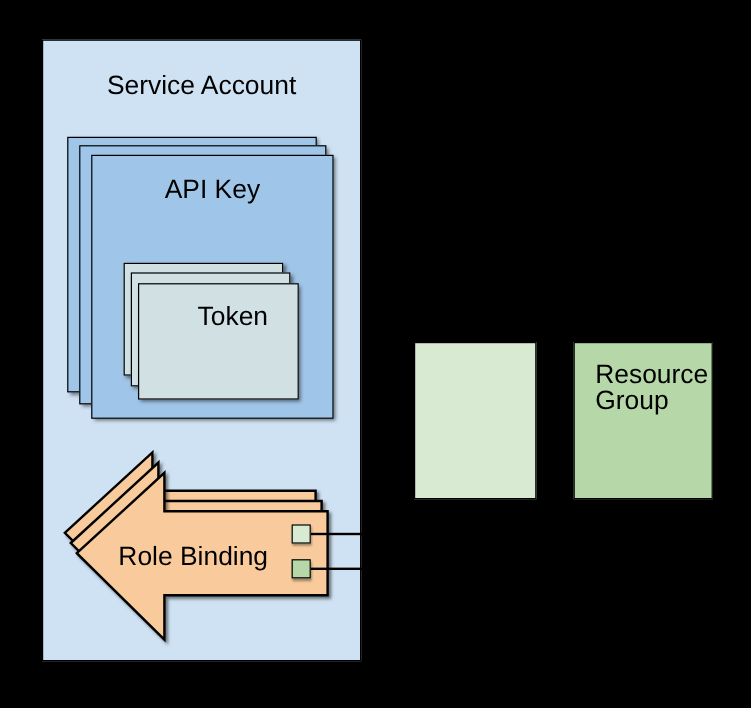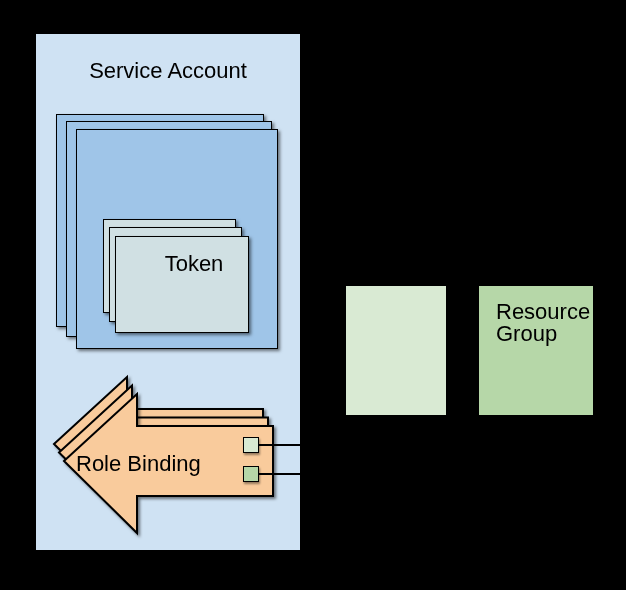--- a/index.html
+++ b/index.html
@@ -23,21 +23,21 @@
   .api-front{left:76px;top:129px;width:202px;height:220px;background:var(--api-key-fill,#9fc5e8);}
   .api-label{left:76px;top:145px;width:202px;text-align:center;}
   
   .tok-back {left:103px;top:219px;width:133px;height:94px;background:var(--token-fill,#d0e0e3);}
   .tok-mid  {left:109px;top:227px;width:133px;height:95px;background:var(--token-fill,#d0e0e3);}
   .tok-front{left:115px;top:236px;width:134px;height:97px;background:var(--token-fill,#d0e0e3);}
   .tok-label{left:115px;top:251px;width:158px;text-align:center;}
   
   .arrow-svg{left:40px;top:365px;}
   .arrow-svg polygon{fill:var(--role-binding-fill,#f9cb9c);stroke:var(--stroke,#000);stroke-width:2;stroke-linejoin:miter;}
-  .rb-label{left:76px;top:451px;width:170px;text-align:left;}
+  .rb-label{left:76px;top:451px;width:170px;text-align:center;}
   
   .conn{position:absolute;height:2px;background:var(--stroke,#000);}
   .conn-role{left:257px;top:444px;width:333px;}
   .conn-rg  {left:257px;top:473px;width:333px;}
   .sq{position:absolute;width:16px;height:16px;border:1.5px solid var(--stroke,#000);box-sizing:border-box;box-shadow:1px 2px 2px rgba(0,0,0,0.4);}
   .sq-role{left:243px;top:437px;background:var(--role-fill,#d9ead3);}
   .sq-rg  {left:243px;top:466px;background:var(--resource-group-fill,#b6d7a8);}
   
   .role-box{left:345px;top:285px;width:102px;height:131px;background:var(--role-fill,#d9ead3);}
   .role-label{left:345px;top:301px;width:102px;text-align:center;}
@@ -48,20 +48,21 @@
 <body>
 
 <div id="stage">
 
   <div class="box shadow service-account"></div>
   <div class="label sa-title">Service Account</div>
 
   <div class="box shadow api-back"></div>
   <div class="box shadow api-mid"></div>
   <div class="box shadow api-front"></div>
+  <div class="label api-label">API Key</div>
 
   <div class="box shadow tok-back"></div>
   <div class="box shadow tok-mid"></div>
   <div class="box shadow tok-front"></div>
   <div class="label tok-label">Token</div>
 
   <svg class="abs arrow-svg" width="242" height="178" viewBox="0 0 242 178" xmlns="http://www.w3.org/2000/svg">
     <defs>
       <filter id="ds" x="-20%" y="-20%" width="140%" height="140%">
         <feDropShadow dx="2" dy="2" stdDeviation="1.5" flood-opacity="0.5"></feDropShadow>

